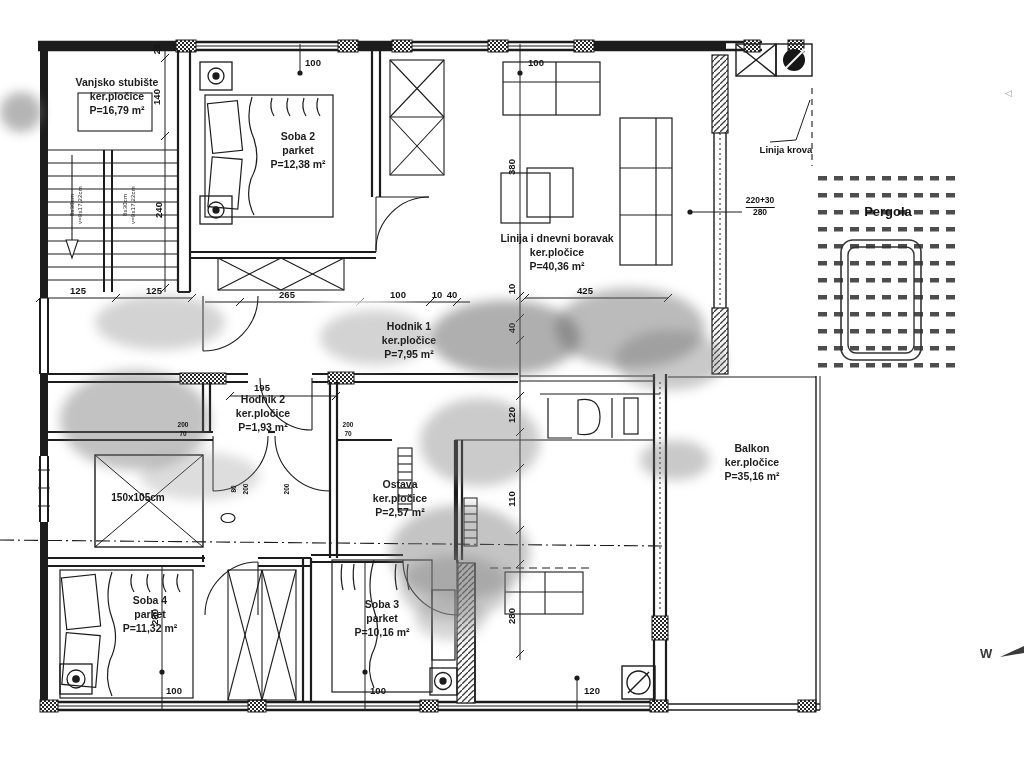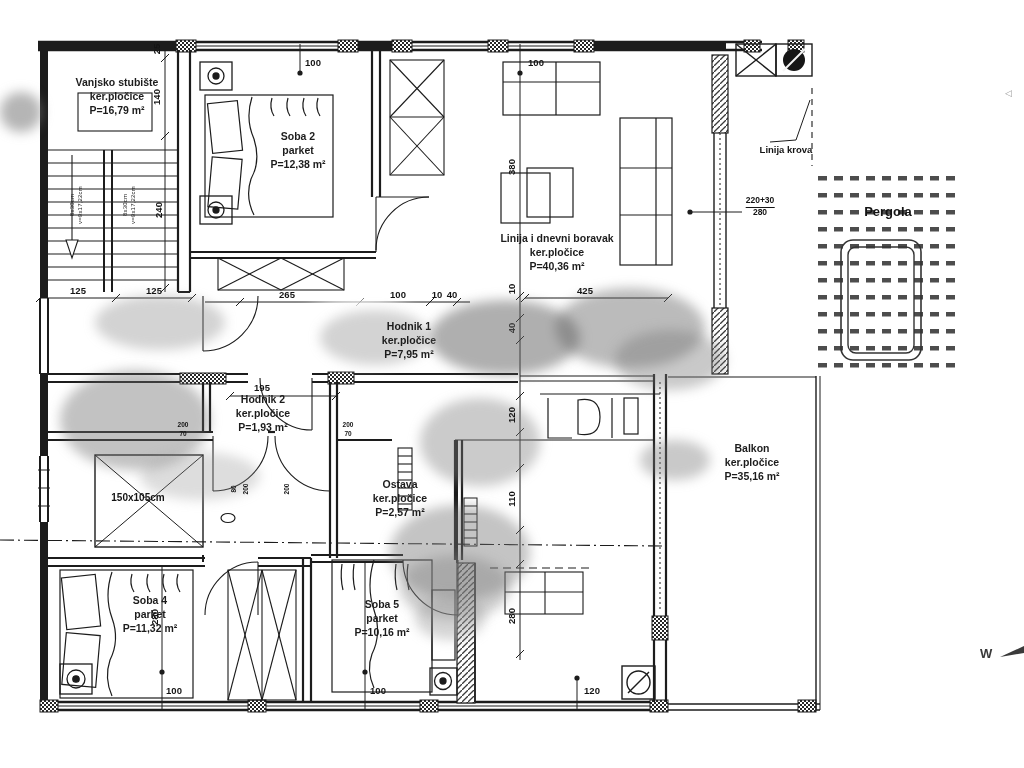--- a/index.html
+++ b/index.html
@@ -466,21 +466,21 @@
     <span>Ostava</span>
     <span>ker.pločice</span>
     <span>P=2,57 m²</span>
   </div>
   <div class="room-lbl" style="left:150px;top:594px">
     <span>Soba 4</span>
     <span>parket</span>
     <span>P=11,32 m²</span>
   </div>
   <div class="room-lbl" style="left:382px;top:598px">
-    <span>Soba 5</span>
+    <span>Soba 3</span>
     <span>parket</span>
     <span>P=10,16 m²</span>
   </div>
   <div class="room-lbl" style="left:752px;top:442px">
     <span>Balkon</span>
     <span>ker.pločice</span>
     <span>P=35,16 m²</span>
   </div>
 
   <div class="dim" style="left:888px;top:211px;font-size:13px">Pergola</div>

